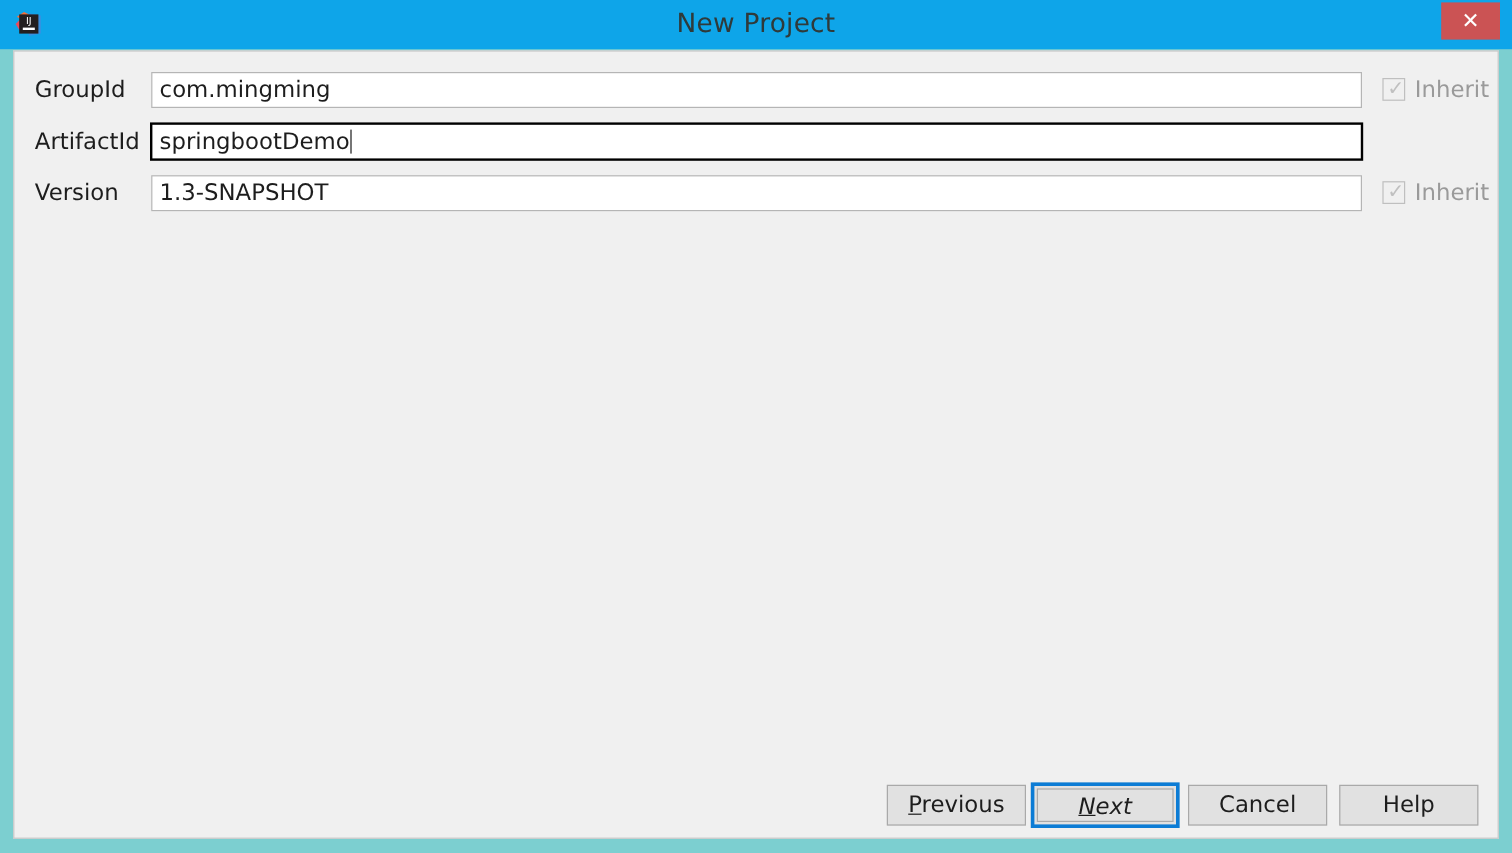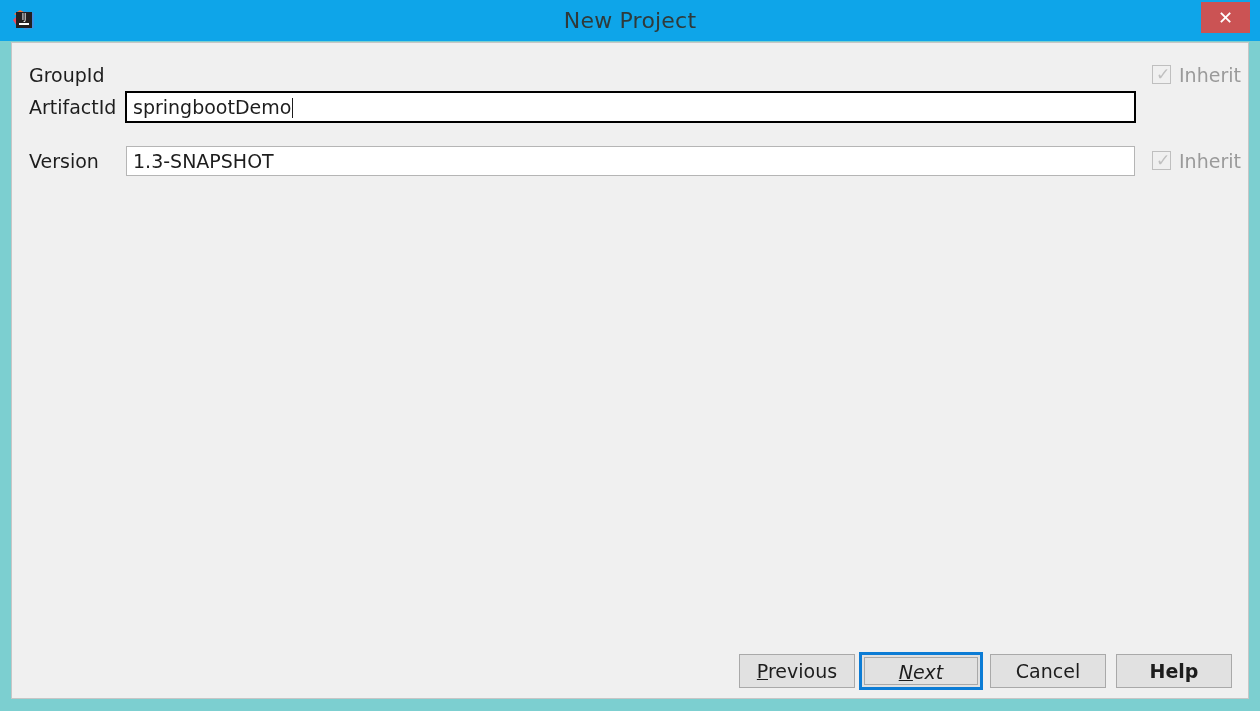--- a/index.html
+++ b/index.html
@@ -86,21 +86,21 @@
   }
 
   
   .form-row {
     position: absolute;
     left: 0;
     width: 1238px;
     height: 30px;
   }
   .form-row.r0 { top: 17px; padding-left: 38px; }
-  .form-row.r1 { top: 49px; }
+  .form-row.r1 { top: 60px; }
   .form-row.r2 { top: 103px; }
 
   .field-label {
     position: absolute;
     left: 17px;
     top: 0;
     height: 30px;
     line-height: 30px;
     font-size: 19px;
     color: #1d1d1d;
@@ -217,21 +217,21 @@
     font-style: italic;
   }
   .btn-next .inner {
     position: absolute;
     left: 2px; top: 2px;
     right: 2px; bottom: 2px;
     border: 1px solid #a9a9a9;
     line-height: 28px;
   }
   .btn-cancel { left: 978px; width: 116px; }
-  .btn-help   { left: 1104px; width: 116px; font-weight: bold; }
+  .btn-help   { left: 1104px; width: 116px; }
 
   .mn { text-decoration: underline; }
 </style>
 </head>
 <body>
 
 <div class="window">
 
   <div class="titlebar">
     <div class="app-icon">
@@ -247,20 +247,21 @@
     <div class="title-text">New Project</div>
     <div class="close-button">
       <div class="x-glyph">✕</div>
     </div>
   </div>
 
   <div class="content">
 
     <div class="form-row r0">
       <div class="field-label">GroupId</div>
+      <div class="text-input" title="">com.mingming</div>
       <div class="inherit-group">
         <div class="checkbox">
           <div class="tick">✓</div>
         </div>
         <div class="inherit-label">Inherit</div>
       </div>
     </div>
 
     <div class="form-row r1">
       <div class="field-label">ArtifactId</div>

